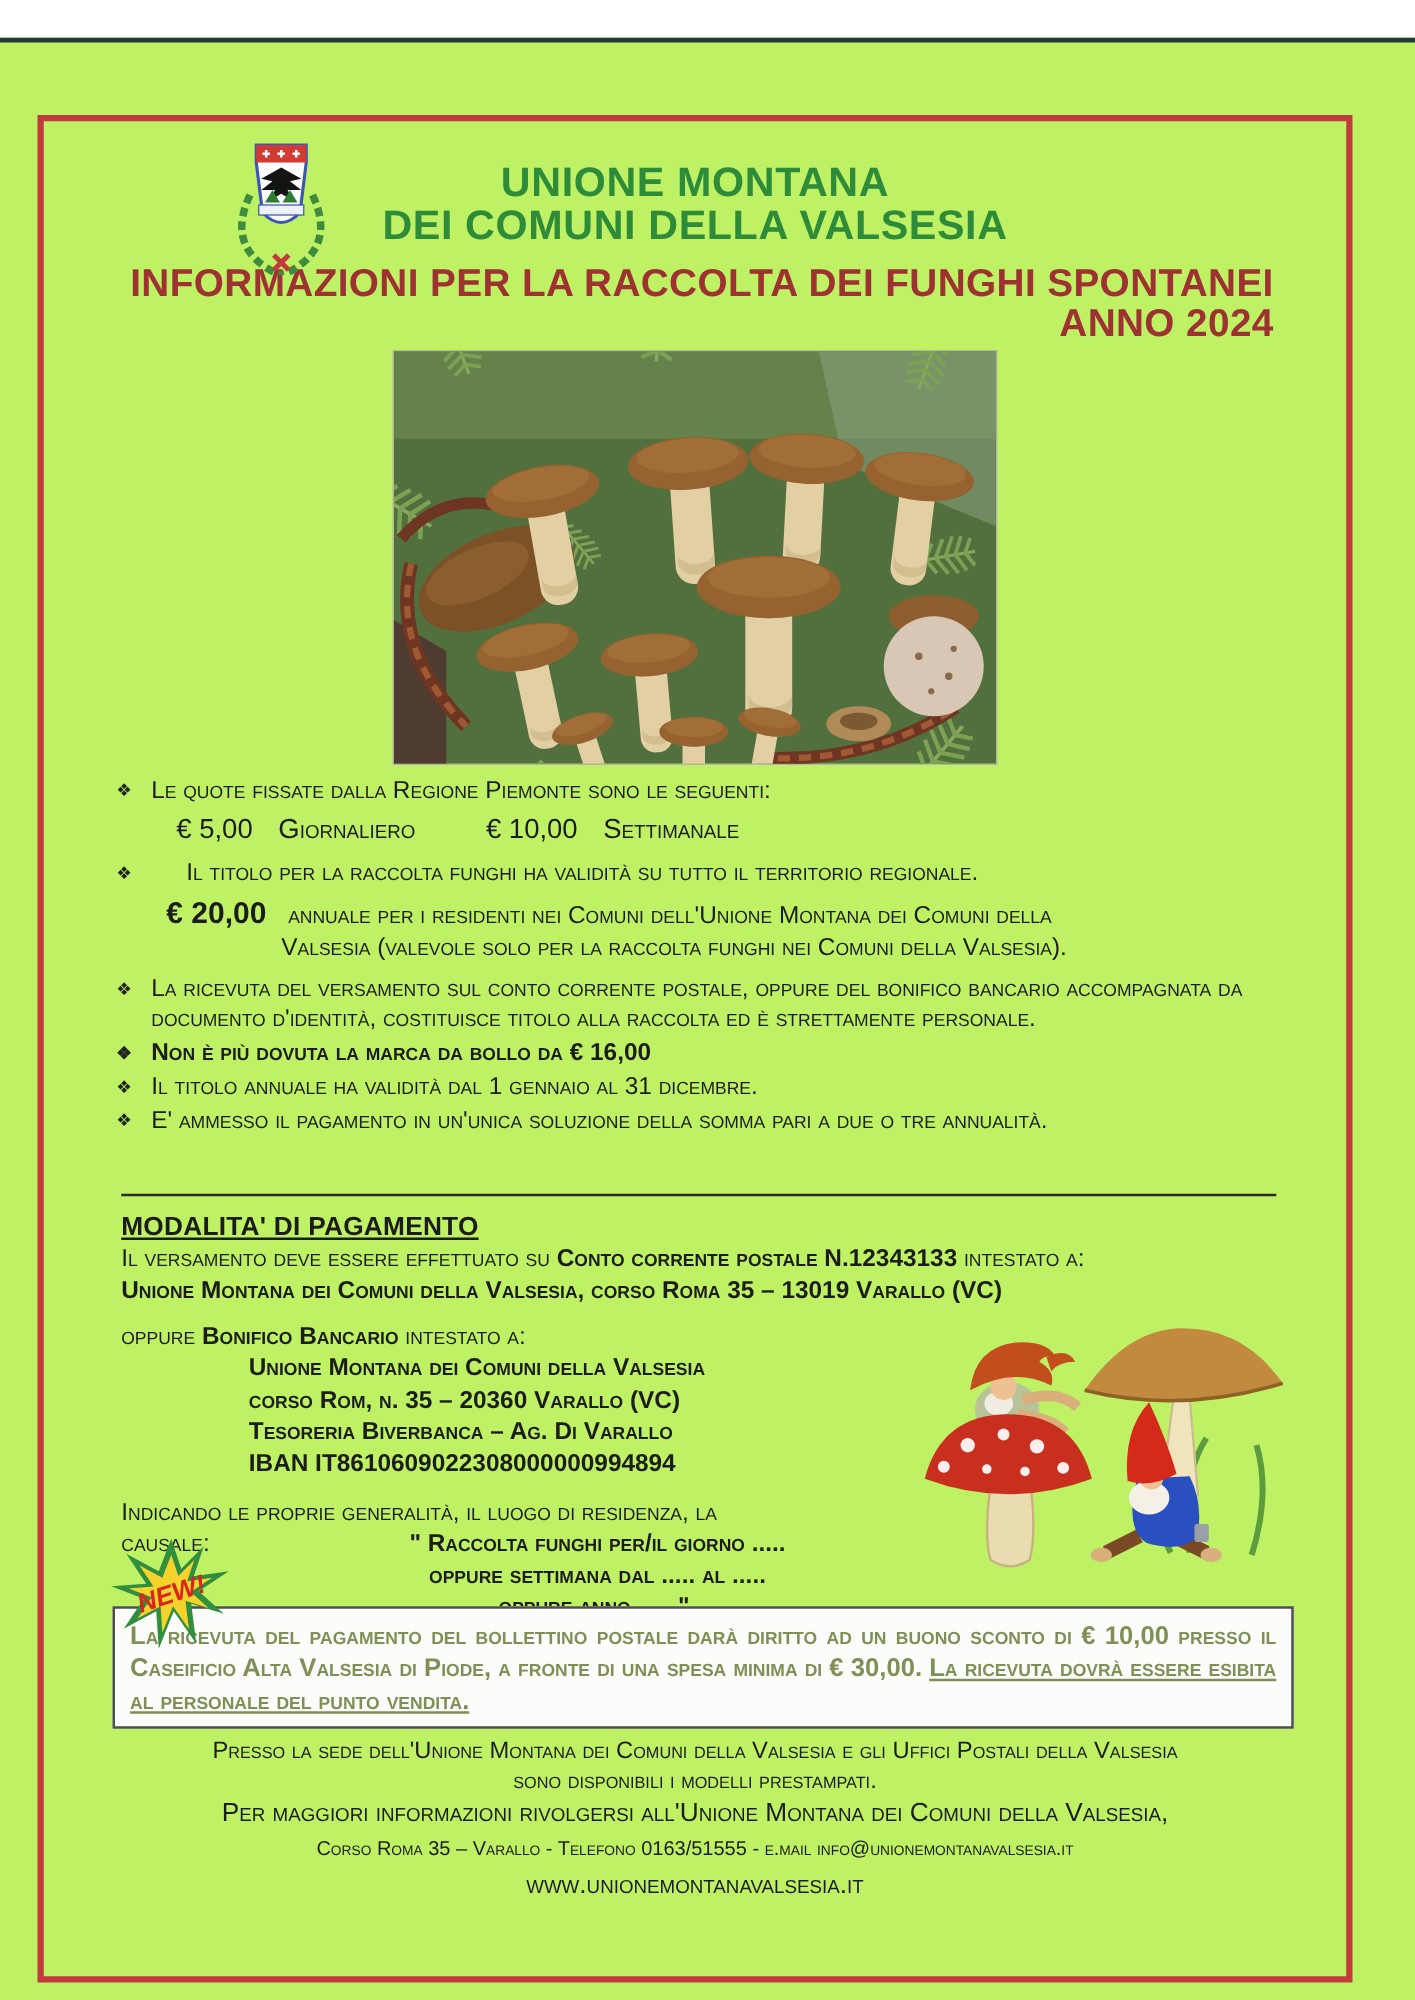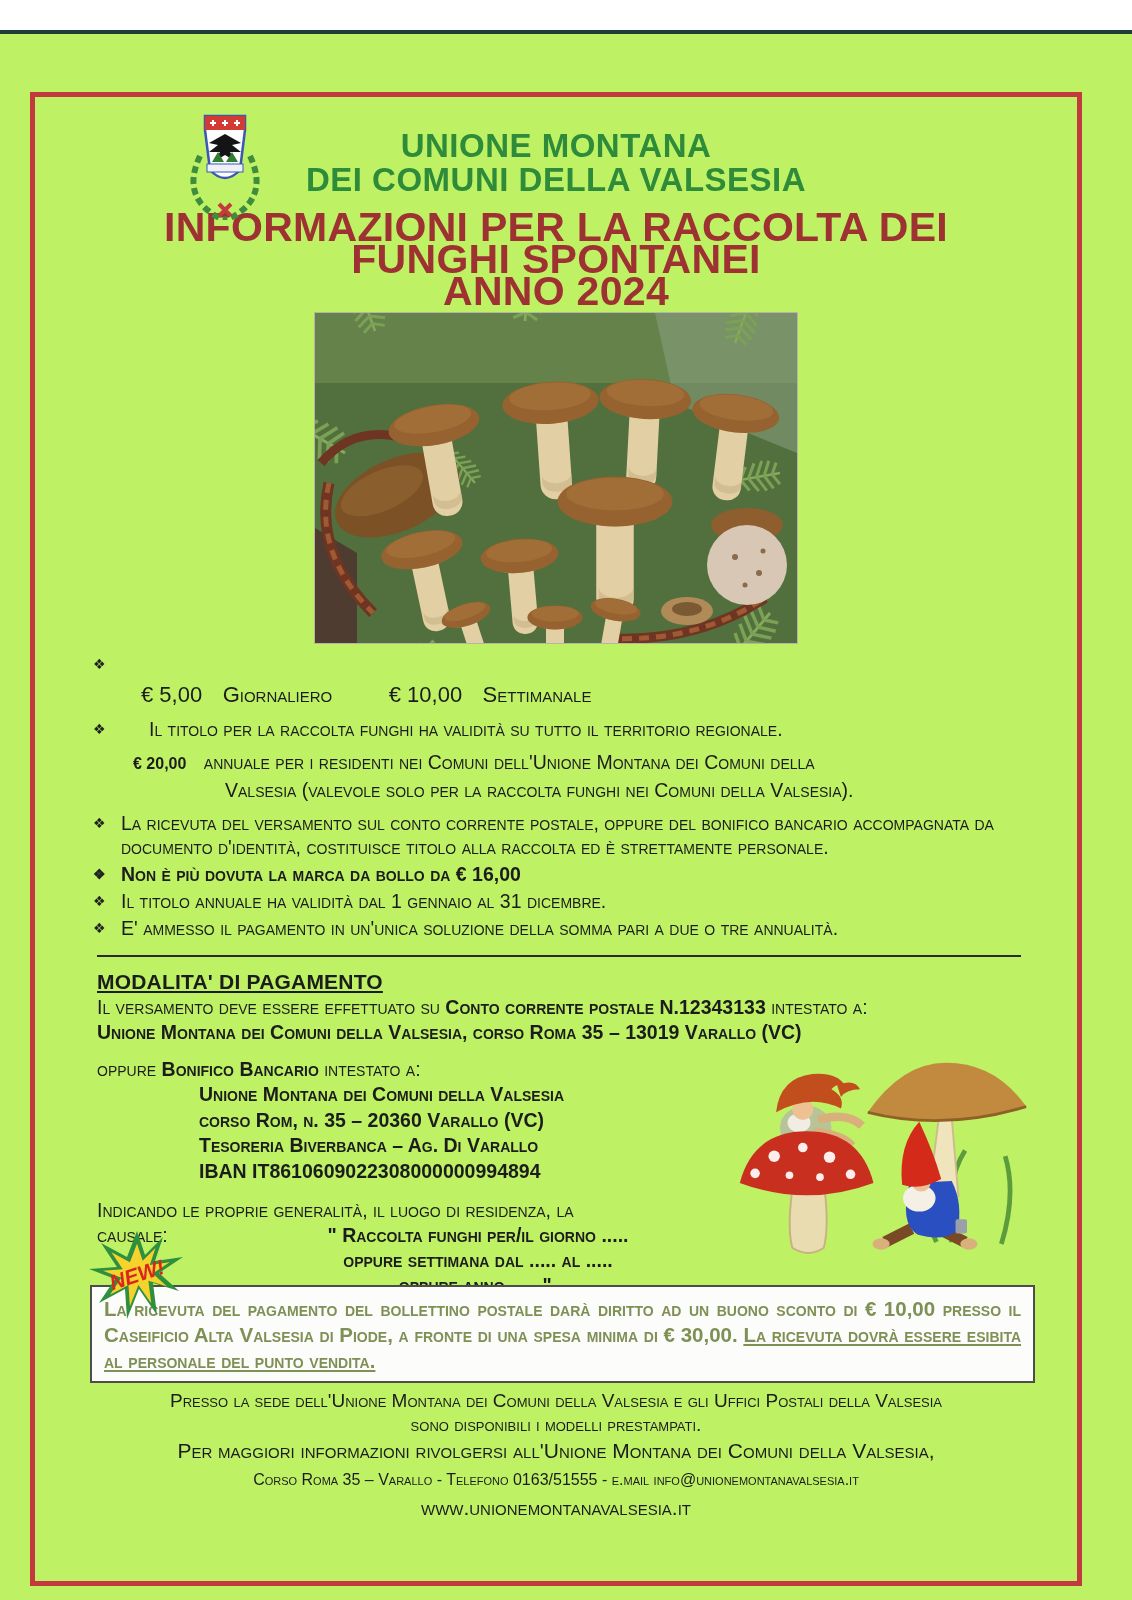--- a/index.html
+++ b/index.html
@@ -5,35 +5,35 @@
   html,body{margin:0;padding:0;background:#ffffff;}
   .page{position:relative;width:1132px;height:1600px;background:#bef264;overflow:hidden;
         font-family:"Liberation Sans",sans-serif;color:#1c1c1c;margin-top:30px;}
   .topline{position:absolute;top:0;left:0;width:100%;height:4px;background:#223c3a;}
   .frame{position:absolute;left:30px;top:62px;width:1052px;height:1494px;box-sizing:border-box;
          border:5px solid #c23a3e;padding:10px 58px;overflow:hidden;font-variant-caps:small-caps;}
   
   .logo{position:absolute;left:140px;top:11px;width:100px;height:112px;}
   .org{margin-top:22px;text-align:center;font-weight:bold;color:#2e8b3a;
        font-size:33px;line-height:34px;letter-spacing:.5px;font-variant-caps:normal;}
-  .doc-title{margin-top:14px;text-align:center;font-weight:bold;color:#9e3132;
-       font-size:41px;line-height:32px;letter-spacing:.3px;font-variant-caps:normal;}
+  .doc-title{margin-top:14px;text-align:right;font-weight:bold;color:#9e3132;
+       font-size:31px;line-height:32px;letter-spacing:.3px;font-variant-caps:normal;}
   
   .photo{display:block;margin:5px auto 0;width:482px;height:330px;border:1px solid #b9b2a6;}
   
   .bullet{display:flex;align-items:flex-start;font-size:19.5px;line-height:24px;margin-top:3px;}
   .bmark{flex:0 0 18px;font-size:14px;line-height:24px;margin-right:10px;color:#222;font-variant-caps:normal;}
   .bullet.first{margin-top:8px;}
   .indent-extra{margin-left:28px;}
   .fee-row{margin-top:2px;line-height:34px;white-space:nowrap;}
   .fee-amt{font-weight:normal;font-size:22px;font-variant-caps:normal;}
   .fee-label{font-size:22px;margin-left:16px;}
   .ml-a{margin-left:48px;} .ml-b{margin-left:52px;} .ml-c{margin-left:46px;} .ml-d{margin-left:42px;}
   .resident{margin:8px 0 0 40px;font-size:19.5px;line-height:26px;}
-  .resident .amt{font-weight:bold;font-size:16px;margin-right:12px;font-variant-caps:normal;}
+  .resident .amt{font-weight:bold;font-size:24px;margin-right:12px;font-variant-caps:normal;}
   .resident .l2{margin-left:92px;}
   .b{font-weight:bold;}
   
   .payment{position:absolute;left:62px;right:56px;top:858px;font-size:19.5px;line-height:25px;}
   .payment hr{border:none;border-top:2px solid #2a2a2a;margin:0 0 12px 0;}
   .pay-heading{font-size:21px;font-weight:bold;text-decoration:underline;line-height:26px;
                font-variant-caps:normal;letter-spacing:.2px;}
   .pay-line3{margin-top:12px;}
   .addr{margin-left:102px;font-weight:bold;line-height:25.5px;}
   .causale{margin-top:14px;width:620px;}
@@ -148,20 +148,21 @@
       </g>
 
       <g>
         <ellipse cx="372" cy="298" rx="26" ry="14" fill="#b08b58"></ellipse>
         <ellipse cx="372" cy="296" rx="15" ry="7" fill="#7b5a33"></ellipse>
       </g>
     </svg>
 
     <div class="bullet first">
       <span class="bmark">❖</span>
+      <span>Le quote fissate dalla Regione Piemonte sono le seguenti:</span>
     </div>
 
     <div class="fee-row">
       <span class="fee-amt ml-a">€ 5,00</span>
       <span class="fee-label">Giornaliero</span>
       <span class="fee-amt ml-b">€ 10,00</span>
       <span class="fee-label">Settimanale</span>
     </div>
 
     <div class="bullet">

